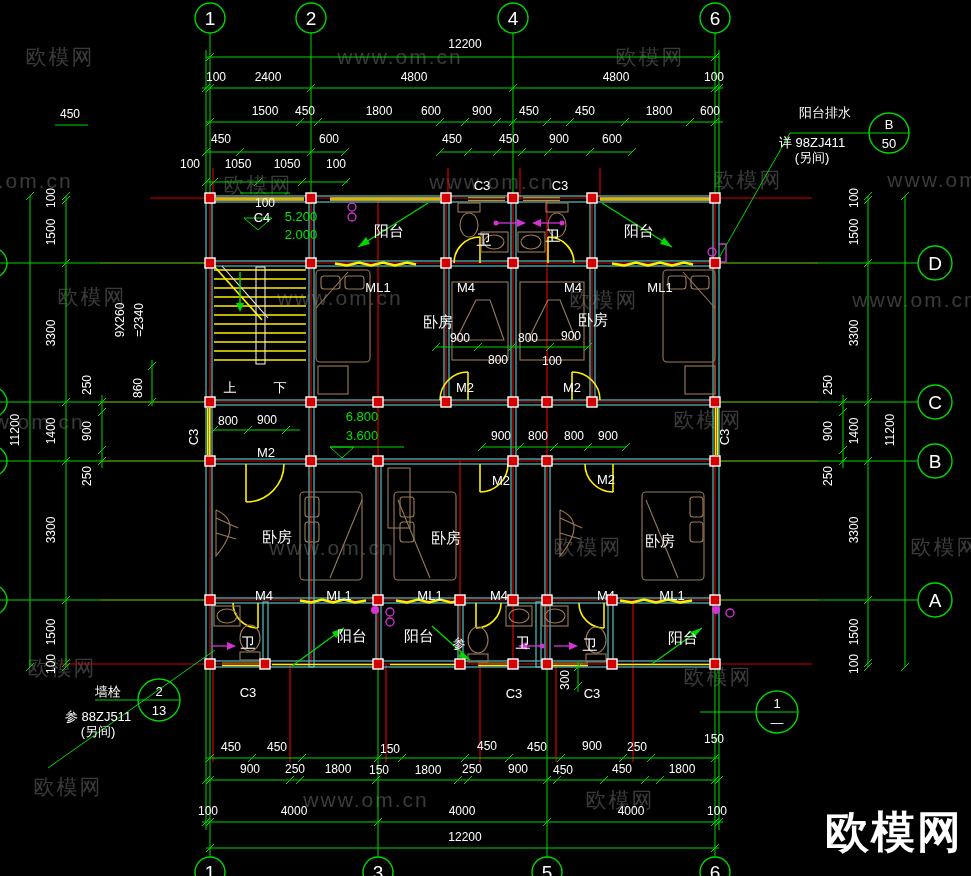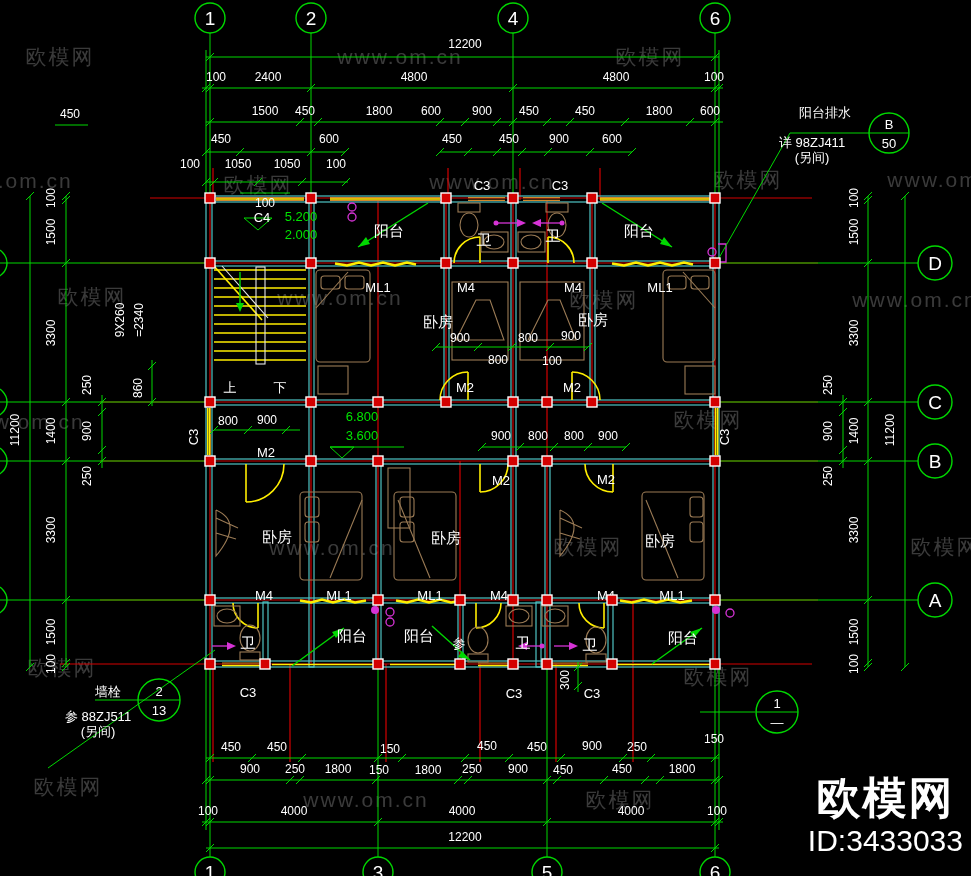--- a/index.html
+++ b/index.html
@@ -615,15 +615,14 @@
         <rect x="455" y="659" width="10" height="10" class="col-sq"></rect>
         <rect x="508" y="659" width="10" height="10" class="col-sq"></rect>
         <rect x="542" y="659" width="10" height="10" class="col-sq"></rect>
         <rect x="607" y="659" width="10" height="10" class="col-sq"></rect>
         <rect x="710" y="659" width="10" height="10" class="col-sq"></rect>
       </g>
 </svg>
 
 <div style="position:absolute;right:8px;bottom:18px;text-align:center;line-height:1.15">
   <div style="color:#fff;font-size:44px;font-weight:bold;letter-spacing:2px">欧模网</div>
-  <div style="color:#fff;font-size:30px">ID:3433033</div>
 </div>
 </div>
 
 </body></html>

